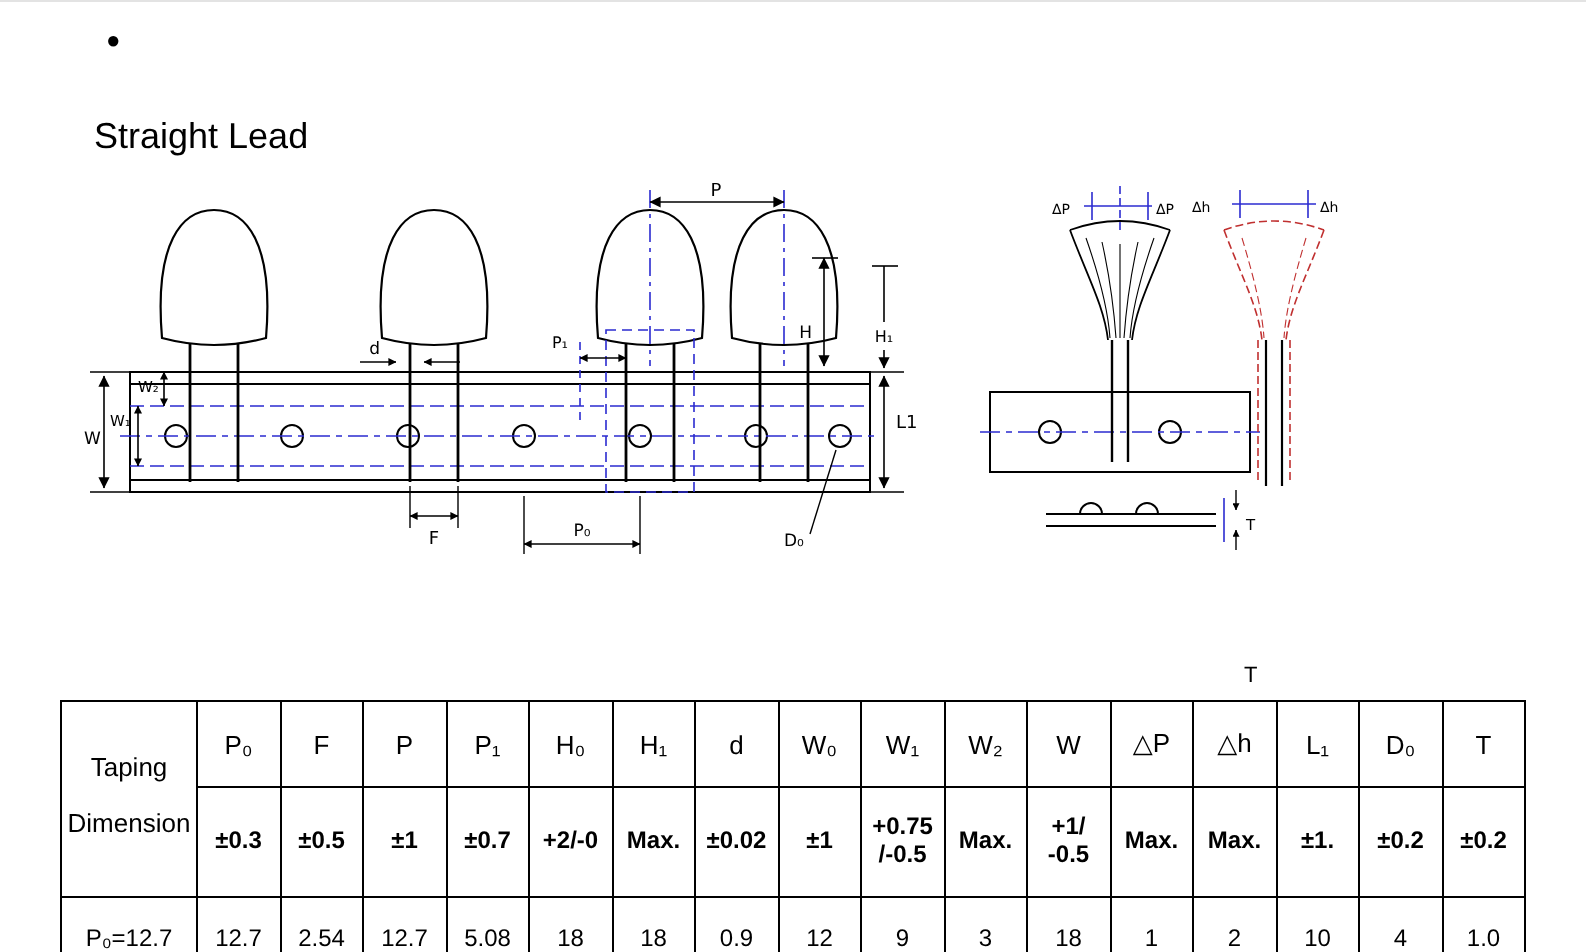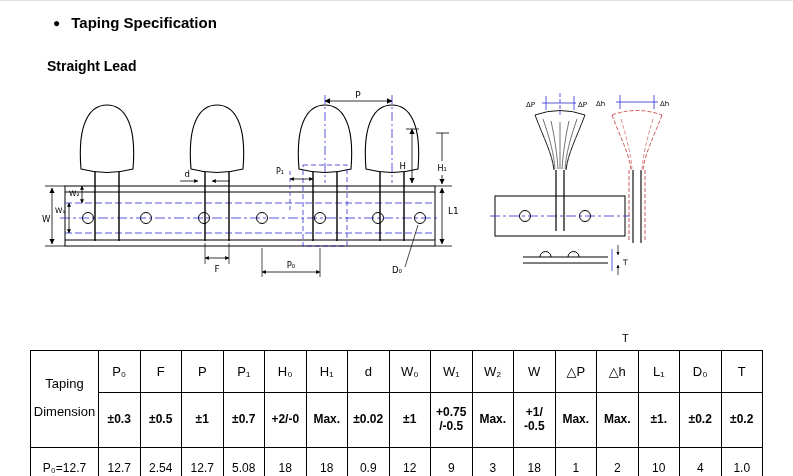--- a/index.html
+++ b/index.html
@@ -5,40 +5,39 @@
   * { margin:0; padding:0; box-sizing:border-box; }
   html,body { background:#fff; }
   body {
     position:relative; width:793px; height:476px; overflow:hidden;
     font-family:"Liberation Sans","DejaVu Sans",sans-serif; color:#000;
     border-top:1px solid #e3e3e3;
   }
   .title-row { position:absolute; top:13px; left:53px; display:flex; align-items:center; gap:11px; }
   .bullet { font-size:12px; line-height:1; }
   .title { font-size:15px; font-weight:bold; }
-  .subtitle { position:absolute; top:57px; left:47px; font-size:14px; font-weight:bold; }
+  .subtitle { position:absolute; top:57px; left:47px; font-size:18px; font-weight:normal; }
   .diagram-wrap { position:absolute; top:90px; left:40px; width:710px; height:225px; }
   svg text { font-family:"DejaVu Sans",sans-serif; fill:#000; }
   .caption-t { position:absolute; top:331px; left:622px; font-size:11px; }
   .caption-unit { position:absolute; top:348px; left:692px; font-size:11px; }
   table.spec { position:absolute; top:349px; left:30px; width:733px; border-collapse:collapse; table-layout:fixed; }
   table.spec td { border:1px solid #000; text-align:center; vertical-align:middle; font-size:12px; padding:13px 0; background:#fff; }
   td.first-col { width:68px; padding:0; }
   .corner-line1 { height:26px; line-height:26px; }
   .corner-line2 { height:30px; line-height:30px; }
   tr.hdr td { height:26px; font-size:13px; }
   tr.tol td { height:30px; white-space:pre-line; line-height:1.15;font-weight:bold; }
   tr.val td { height:24px; }
 </style>
 </head>
 <body>
 
 <div class="title-row">
   <span class="bullet">●</span>
-  <span class="title">Taping Specification</span>
 </div>
 
 <div class="subtitle">Straight Lead</div>
 
 <div class="diagram-wrap">
 <svg viewBox="0 0 710 225" width="710" height="225" xmlns="http://www.w3.org/2000/svg">
   <defs>
     <marker id="ah" viewBox="0 0 10 10" refX="9.5" refY="5" markerWidth="7" markerHeight="7" orient="auto-start-reverse">
       <path d="M0,0 L10,5 L0,10 z" fill="#000"></path>
     </marker>

